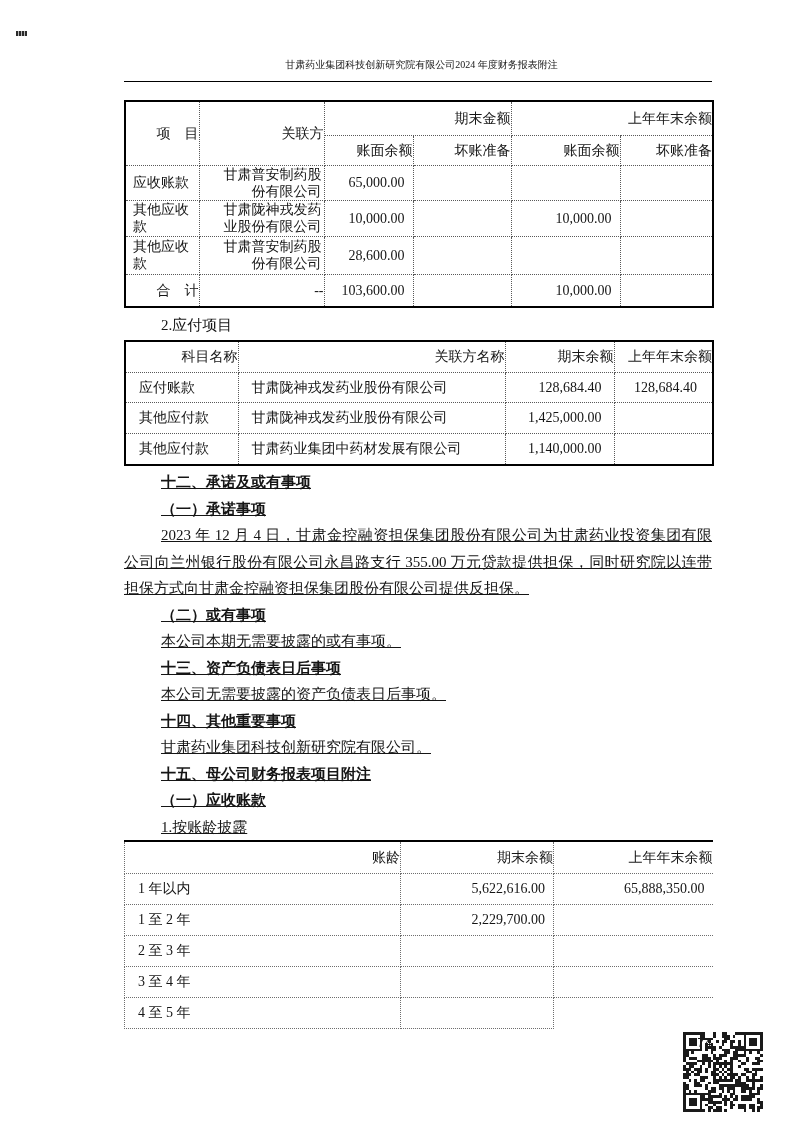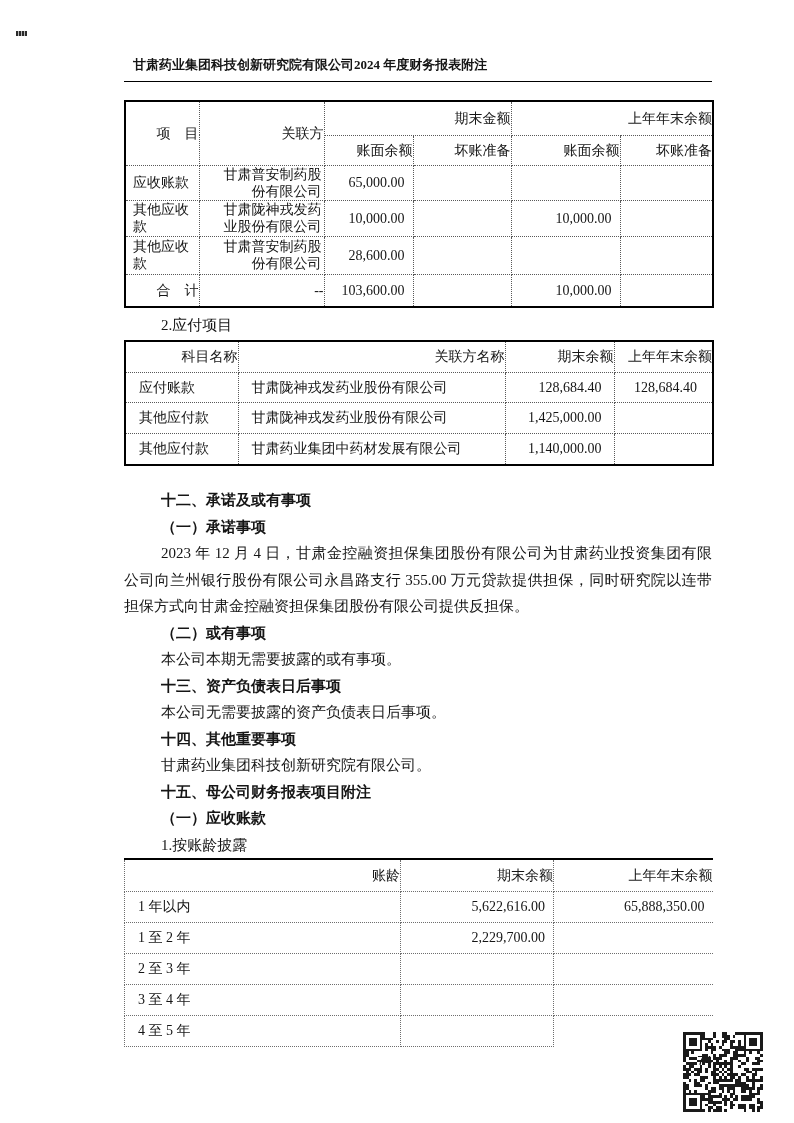--- a/index.html
+++ b/index.html
@@ -3,42 +3,42 @@
 <meta charset="utf-8">
 <style>
   html,body{margin:0;padding:0;background:#e8e8e8;}
   .page{
     position:relative;width:794px;height:1123px;margin:0 auto;background:#ffffff;
     font-family:"Liberation Serif","DejaVu Serif",serif;color:#151515;overflow:hidden;
   }
   .corner-mark{position:absolute;left:16px;top:31px;width:11px;height:5px;
     background:repeating-linear-gradient(90deg,#2b2b2b 0 2px,#b9b9b9 2px 3px);}
   .content{position:absolute;left:124px;top:0;width:588px;}
-  .header{padding-top:57px;display:flex;justify-content:flex-start;align-items:flex-end;
-    font-size:13px;line-height:15px;padding-left:9px;padding-right:2px;font-weight:bold;}
+  .header{padding-top:57px;display:flex;justify-content:center;align-items:flex-end;
+    font-size:10px;line-height:15px;padding-left:9px;padding-right:2px;}
   .header-rule{margin-top:9px;border-top:1.5px solid #000;height:0;}
   table{border-collapse:collapse;table-layout:fixed;width:588px;font-size:14px;}
   td,th{padding:0;vertical-align:middle;line-height:17px;font-weight:normal;overflow:hidden;}
   .t1{margin-top:18px;border:2px solid #000;}
   .t1 td,.t1 th{border:1px dotted #595959;}
   .t2{border:2px solid #000;}
   .t2 td,.t2 th{border:1px dotted #595959;}
   .t3{border-top:2.5px solid #000;}
   .t3 td,.t3 th{border:1px dotted #6e6e6e;}
   .t3 .nr{border-right:none;}
   .t3 .nb{border-bottom:none;}
   .c{text-align:right;}
   .l{text-align:left;padding-left:7px;}
   .l2{text-align:right;padding-left:14px;padding-right:2px;}
   .l3{text-align:left;padding-left:13px;}
   .r{text-align:right;padding-right:8px;}
   .r2{text-align:right;padding-right:12px;}
   .r3{text-align:right;padding-right:15px;}
   .inter-label{font-size:15px;line-height:22px;margin-top:6px;margin-bottom:4px;text-indent:37px;}
-  .sections{margin-top:21px;font-size:15px;}
+  .sections{margin-top:3px;font-size:15px;text-decoration:underline;}
   .sec{line-height:26.5px;}
   .sec-h{font-weight:bold;padding-left:37px;}
   .sec-p{text-indent:37px;}
   .sec-long{text-indent:37px;text-align:justify;}
   .page-number{margin-top:8px;text-align:right;font-size:12.5px;font-family:Liberation Mono, monospace;}
   .qr{position:absolute;left:683px;top:1032px;width:80px;height:80px;}
 </style>
 </head>
 <body>
 

